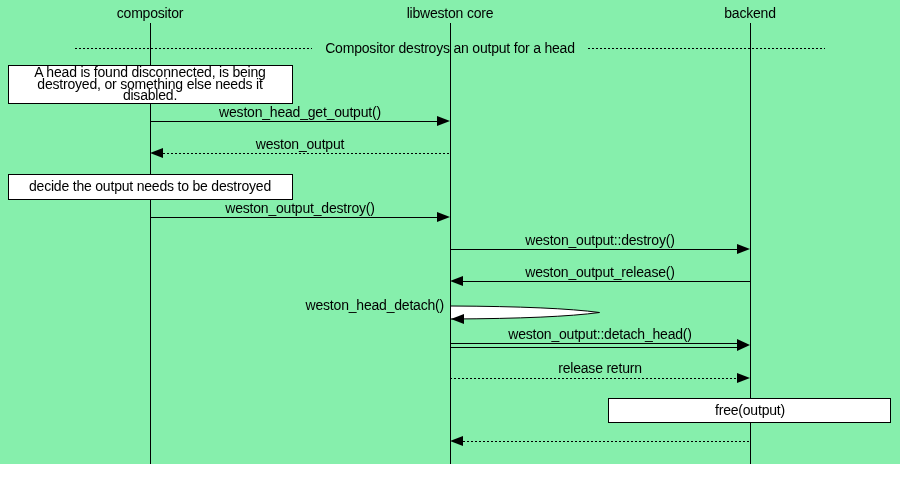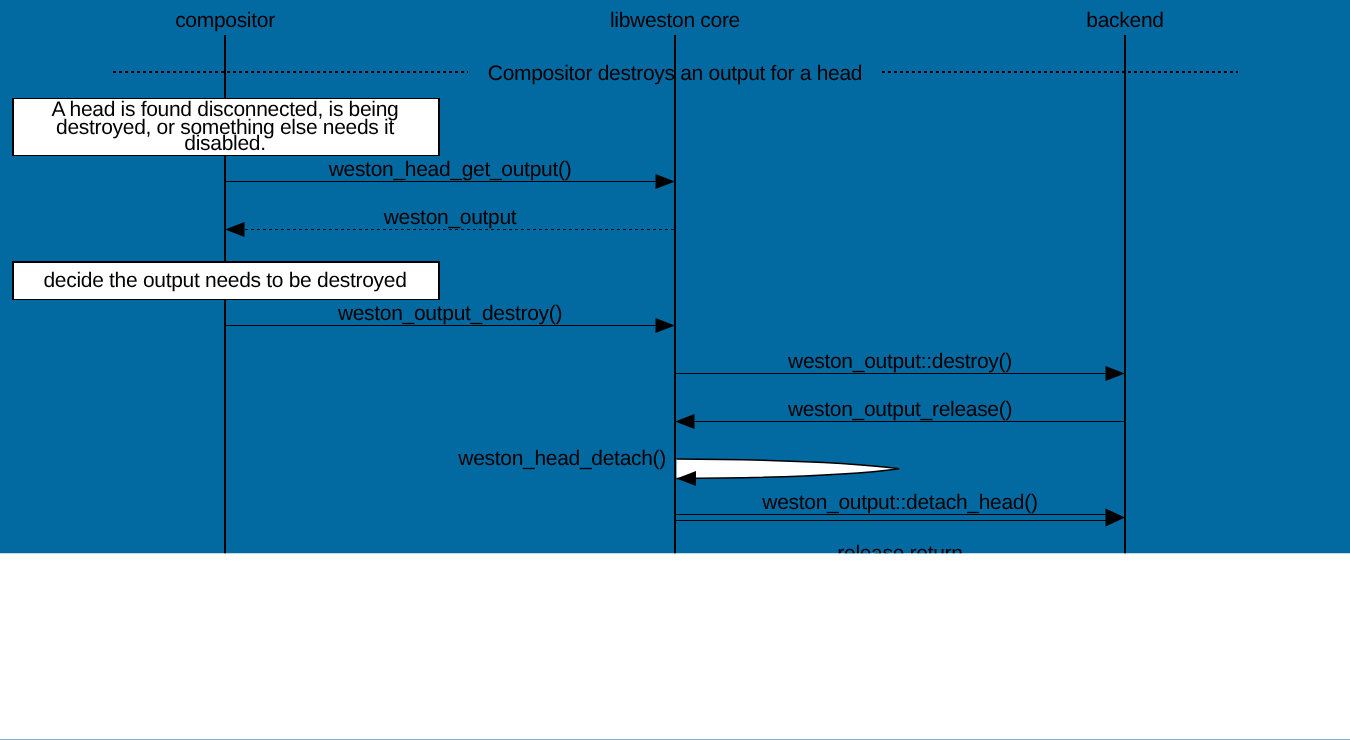--- a/index.html
+++ b/index.html
@@ -1,16 +1,16 @@
 <!DOCTYPE html>
 <html><head>
 <meta charset="utf-8">
 <style>
   html,body { margin:0; padding:0; background:#ffffff; }
-  #stage { position:relative; width:900px; height:369px; background:#0369a1; overflow:hidden; }
+  #stage { position:relative; width:900px; height:464px; background:#86efac; overflow:hidden; }
   svg text {
     font-family:"Liberation Sans", sans-serif;
     font-size:14px;
     letter-spacing:-0.2px;
     fill:#000000;
   }
   .solidline { stroke:#000000; stroke-width:1; shape-rendering:crispEdges; }
   .dottedline { stroke:#000000; stroke-width:1; stroke-dasharray:2 2; shape-rendering:crispEdges; }
   .notebox { fill:#ffffff; stroke:#000000; stroke-width:1; shape-rendering:crispEdges; }
   .ah { fill:#000000; stroke:none; }

